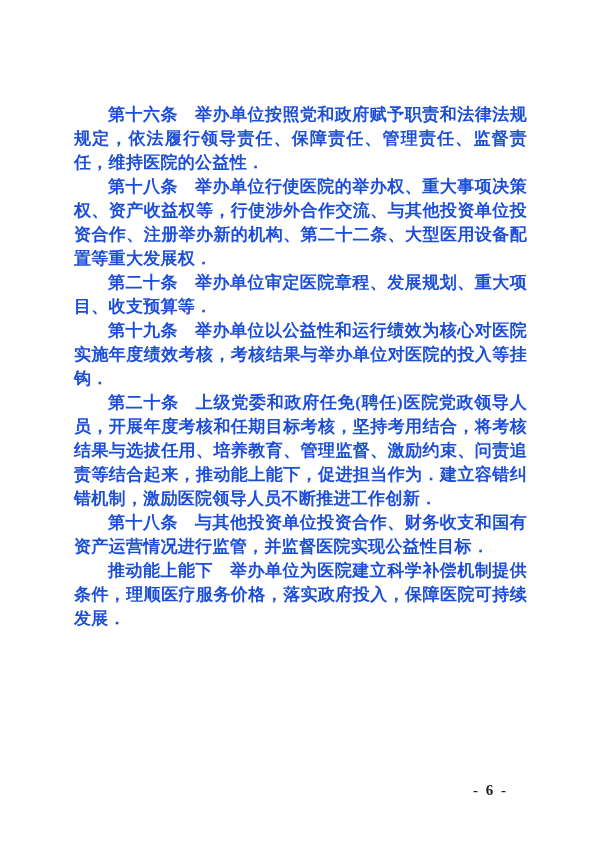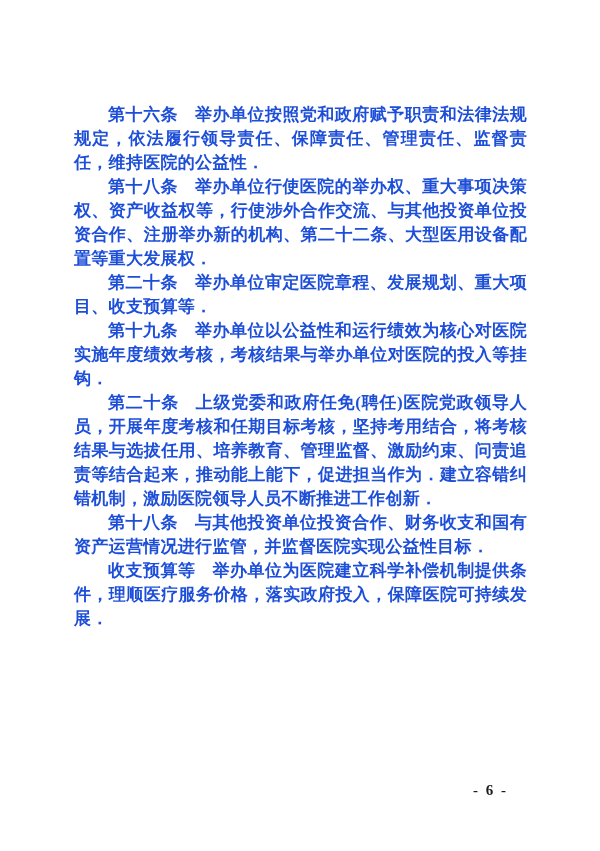--- a/index.html
+++ b/index.html
@@ -64,18 +64,18 @@
     <p>
       <span class="term">第十九条</span><span>举办单位以公益性和运行绩效为核心对医院实施年度绩效考核，考核结果与举办单位对医院的投入等挂钩．</span>
     </p>
     <p>
       <span class="term">第二十条</span><span>上级党委和政府任免(聘任)医院党政领导人员，开展年度考核和任期目标考核，坚持考用结合，将考核结果与选拔任用、培养教育、管理监督、激励约束、问责追责等结合起来，推动能上能下，促进担当作为．建立容错纠错机制，激励医院领导人员不断推进工作创新．</span>
     </p>
     <p>
       <span class="term">第十八条</span><span>与其他投资单位投资合作、财务收支和国有资产运营情况进行监管，并监督医院实现公益性目标．</span>
     </p>
     <p>
-      <span class="term">收支预算等</span><span>举办单位为医院建立科学补偿机制提供条件，理顺医疗服务价格，落实政府投入，保障医院可持续发展．</span>
+      <span class="term">推动能上能下</span><span>举办单位为医院建立科学补偿机制提供条件，理顺医疗服务价格，落实政府投入，保障医院可持续发展．</span>
     </p>
   </div>
 
   <div class="pageno">- 6 -</div>
 </div>
 
 </body></html>

